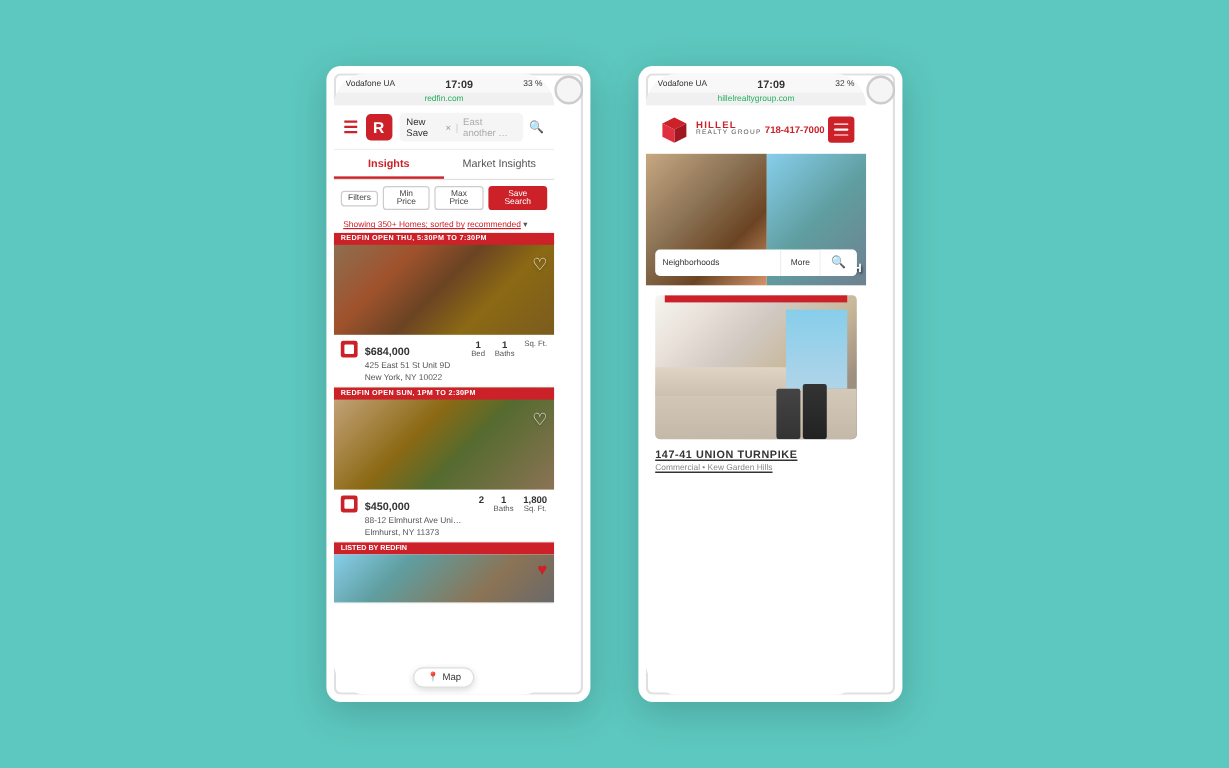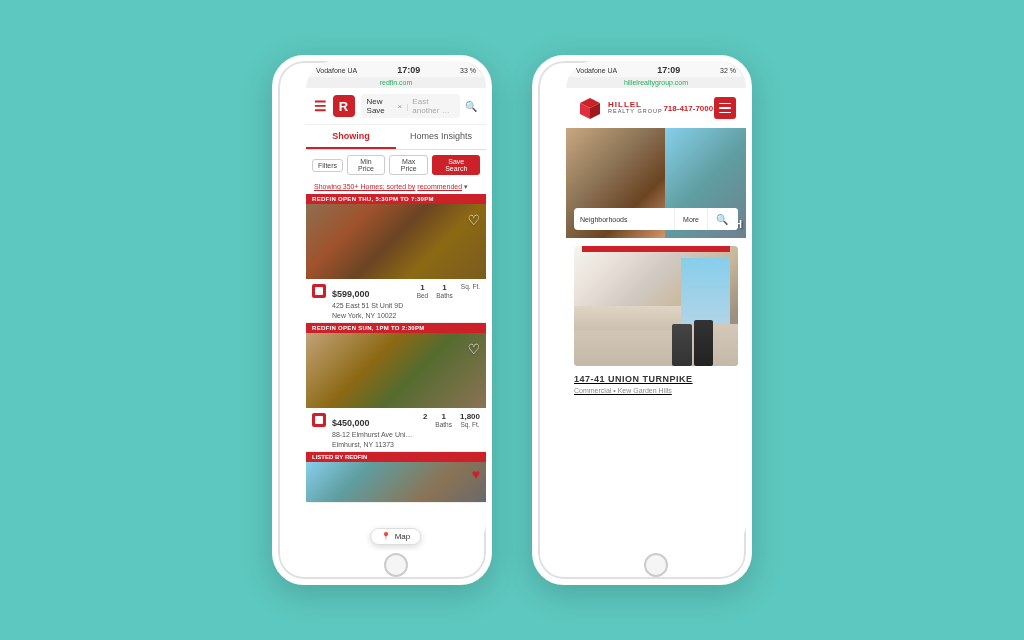--- a/index.html
+++ b/index.html
@@ -19,28 +19,26 @@
       gap: 40px;
       align-items: center;
       justify-content: center;
     }
 
     
     .phone {
       width: 220px;
       height: 530px;
       background: white;
-      border-radius: 32px;
+      border-radius: 12px;
       box-shadow: 0 8px 32px rgba(0,0,0,0.18), inset 0 0 0 2px #e0e0e0;
       display: flex;
-      flex-direction: column;
       overflow: hidden;
       position: relative;
       border: 6px solid white;
-      padding-left: 28px;
     }
 
     .phone-inner {
       flex: 1;
       display: flex;
       flex-direction: column;
       overflow: hidden;
       border-radius: 28px;
       background: #fff;
     }
@@ -498,22 +496,22 @@
         <div class="redfin-search-bar">
           <span class="redfin-search-text">New Save</span>
           <span class="redfin-search-x">×</span>
           <span class="redfin-search-sep">|</span>
           <span class="redfin-search-placeholder">East another …</span>
         </div>
         <div class="redfin-search-icon">🔍</div>
       </div>
 
       <div class="redfin-tabs">
-        <div class="redfin-tab active">Showing</div>
-        <div class="redfin-tab">Homes Insights</div>
+        <div class="redfin-tab active">Insights</div>
+        <div class="redfin-tab">Market Insights</div>
       </div>
 
       <div class="redfin-filters">
         <button class="filter-btn">Filters</button>
         <button class="filter-btn price">Min Price</button>
         <button class="filter-btn price">Max Price</button>
         <button class="save-search-btn">Save Search</button>
       </div>
 
       <div class="showing-text">
@@ -525,21 +523,21 @@
 
         <div class="listing-card">
           <div class="listing-open-badge">REDFIN OPEN THU, 5:30PM TO 7:30PM</div>
           <div class="listing-img-sim listing-img-1"></div>
           <div class="listing-heart" style="position:absolute;top:18px;right:6px;">♡</div>
           <div class="listing-price-row">
             <div class="listing-price-icon">
               <div class="listing-price-icon-inner"></div>
             </div>
             <div class="listing-price-info">
-              <span class="listing-price-text">$599,000</span>
+              <span class="listing-price-text">$684,000</span>
             </div>
             <div class="listing-stats">
               <div class="listing-stat">
                 <span class="num">1</span>
                 <span>Bed</span>
               </div>
               <div class="listing-stat">
                 <span class="num">1</span>
                 <span>Baths</span>
               </div>

